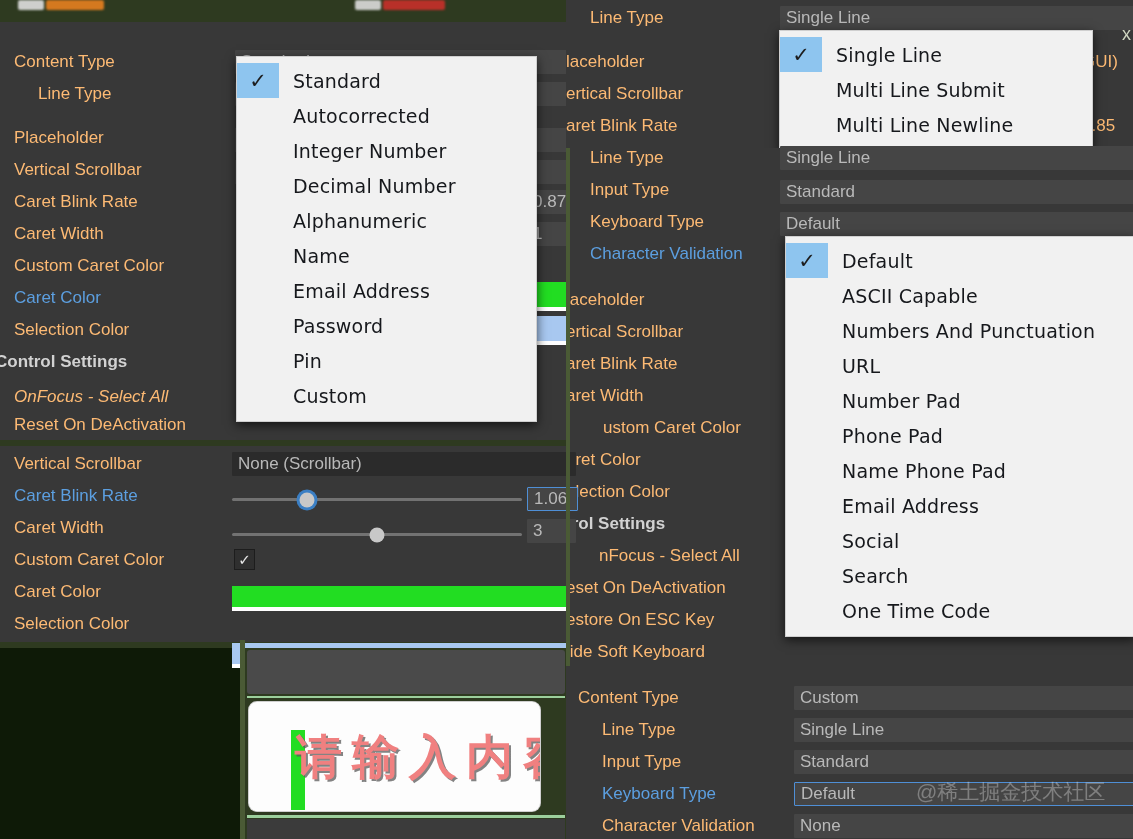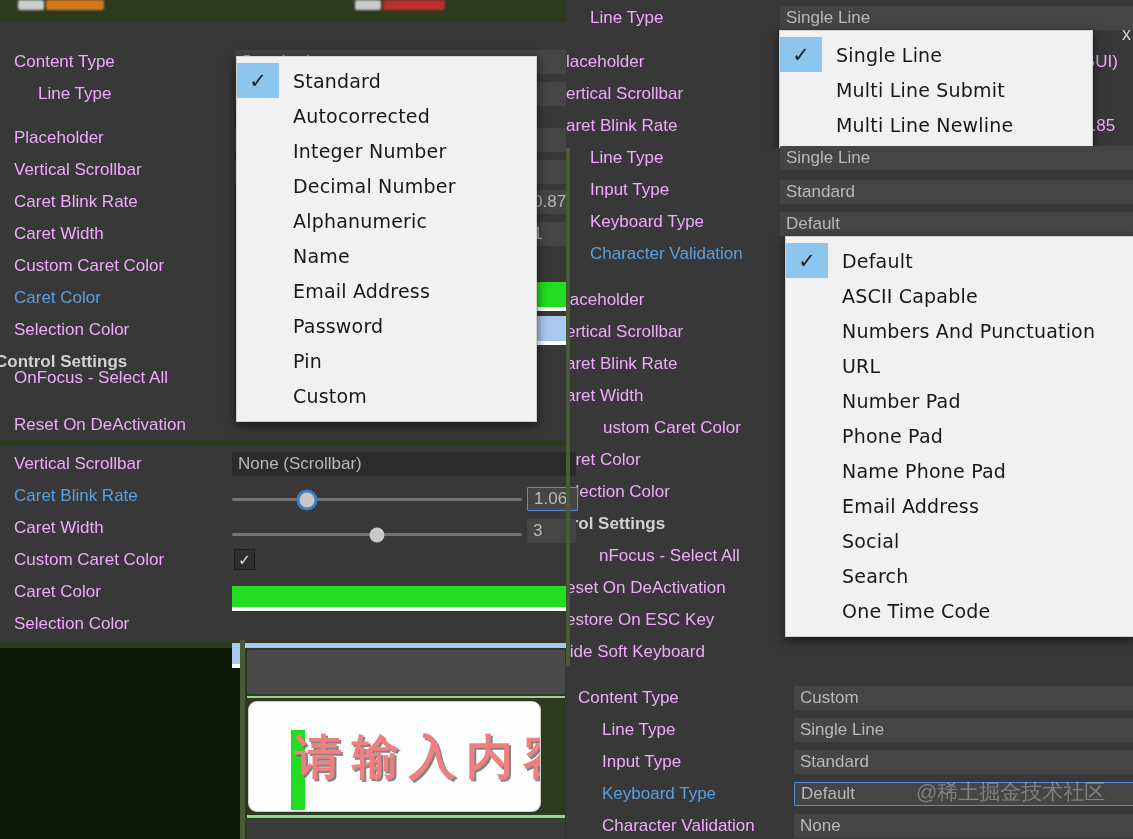--- a/index.html
+++ b/index.html
@@ -7,21 +7,21 @@
     width:1133px;height:839px;overflow:hidden;
     background:#1a2310;
     font-family:"Liberation Sans","DejaVu Sans",sans-serif;
     position:relative;
     -webkit-font-smoothing:antialiased;
   }
   .abs{position:absolute;}
 
   
   .panel{background:#383838;}
-  .lbl{color:#f0abfc;font-size:17px;white-space:nowrap;}
+  .lbl{color:#fdba74;font-size:17px;white-space:nowrap;}
   .lbl.accent{color:#5c9fe0;}
   .lbl.bold{color:#d2d2d2;font-weight:bold;}
   .val{
     background:#454545;color:#b9b9b9;font-size:17px;
     height:24px;line-height:24px;padding-left:6px;
     border-radius:1px;white-space:nowrap;overflow:hidden;
   }
   .val.focus{border:1px solid #4f8fd6;height:22px;line-height:22px;}
   .val.dark{background:#2b2b2b;}
 
@@ -115,21 +115,21 @@
     <div class="abs lbl" style="left:14px;top:30px;">Content Type</div>
     <div class="abs lbl" style="left:38px;top:62px;">Line Type</div>
     <div class="abs lbl" style="left:14px;top:106px;">Placeholder</div>
     <div class="abs lbl" style="left:14px;top:138px;">Vertical Scrollbar</div>
     <div class="abs lbl" style="left:14px;top:170px;">Caret Blink Rate</div>
     <div class="abs lbl" style="left:14px;top:202px;">Caret Width</div>
     <div class="abs lbl" style="left:14px;top:234px;">Custom Caret Color</div>
     <div class="abs lbl accent" style="left:14px;top:266px;">Caret Color</div>
     <div class="abs lbl" style="left:14px;top:298px;">Selection Color</div>
     <div class="abs lbl bold" style="left:-5px;top:330px;">Control Settings</div>
-    <div class="abs lbl" style="left:14px;top:346px;">OnFocus - Select All</div>
+    <div class="abs lbl" style="left:14px;top:365px;font-style:italic;">OnFocus - Select All</div>
     <div class="abs lbl" style="left:14px;top:393px;">Reset On DeActivation</div>
     <div class="abs lbl" style="left:14px;top:424px;">Restore On ESC Key</div>
   </div>
 
   <div class="abs val" style="left:235px;top:28px;width:335px;">Standard</div>
   <div class="abs val" style="left:235px;top:60px;width:335px;"></div>
   <div class="abs" style="left:235px;top:106px;width:335px;height:24px;background:#454545;"></div>
   <div class="abs" style="left:235px;top:138px;width:335px;height:24px;background:#454545;"></div>
   <div class="abs val" style="left:527px;top:168px;width:43px;">0.87</div>
   <div class="abs val" style="left:527px;top:200px;width:43px;">1</div>

